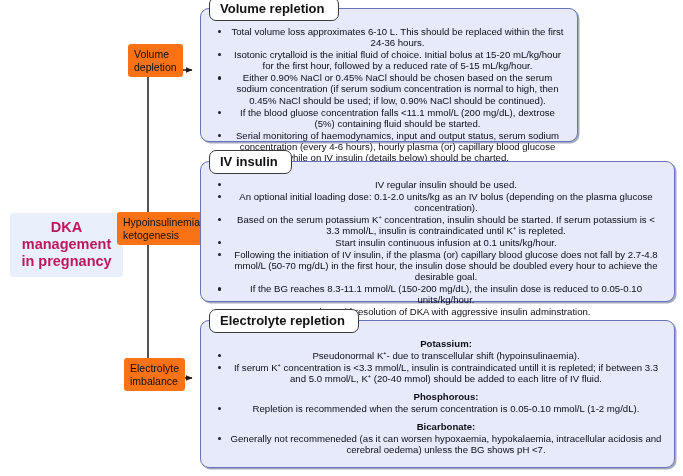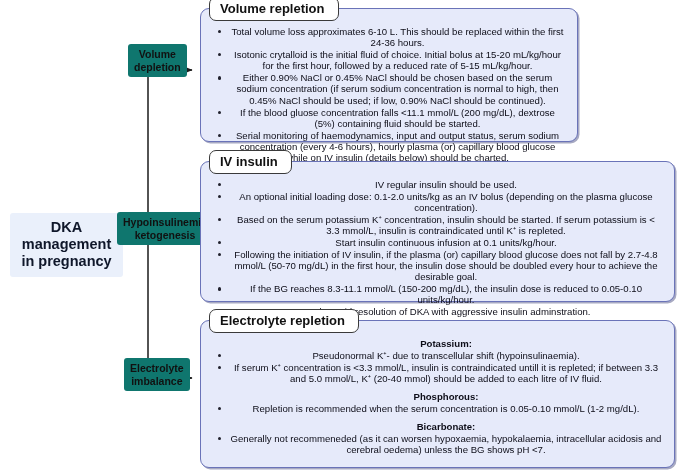--- a/index.html
+++ b/index.html
@@ -33,34 +33,34 @@
   
   .root-node {
     position: absolute;
     left: 10px;
     top: 213px;
     width: 105px;
     padding: 6px 4px 7px 4px;
     background: #eaf0fb;
     border-radius: 3px;
     text-align: center;
-    color: #0f172a;
+    color: #be185d;
     font-weight: bold;
     font-size: 14.5px;
     line-height: 17px;
   }
 
   
   .branch-label {
     position: absolute;
-    background: #0f766e;
+    background: #f97316;
     border-radius: 3px;
-    text-align: center;
+    text-align: left;
     color: #111111;
-    font-weight: bold;
+    font-weight: normal;
     font-size: 10.5px;
     line-height: 12.5px;
     padding: 4px 6px;
     white-space: nowrap;
   }
   .bl-volume   { left: 128px; top: 44px; }
   .bl-hypo     { left: 117px; top: 212px; }
   .bl-electro  { left: 124px; top: 358px; }
 
   

